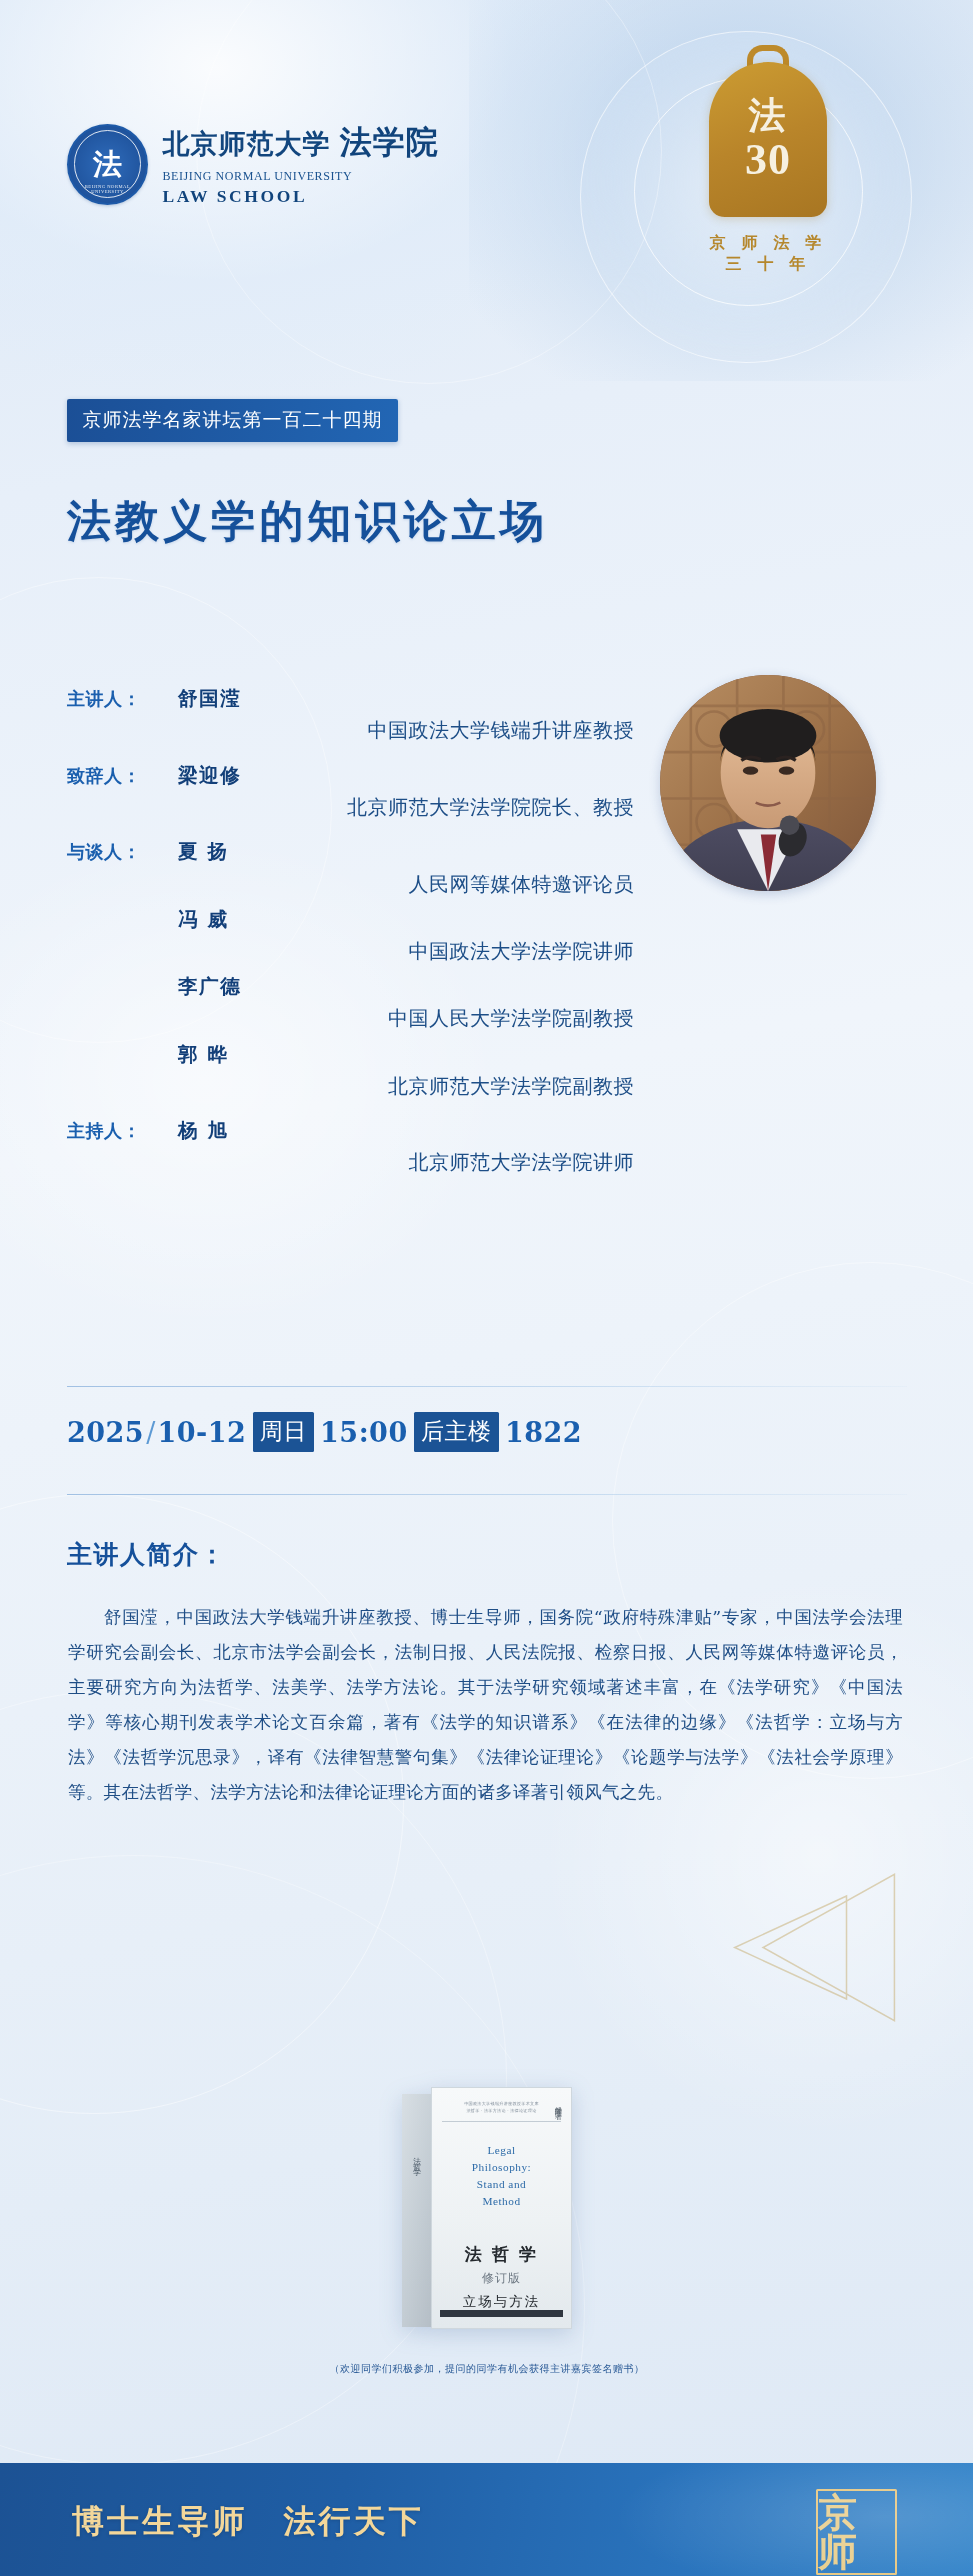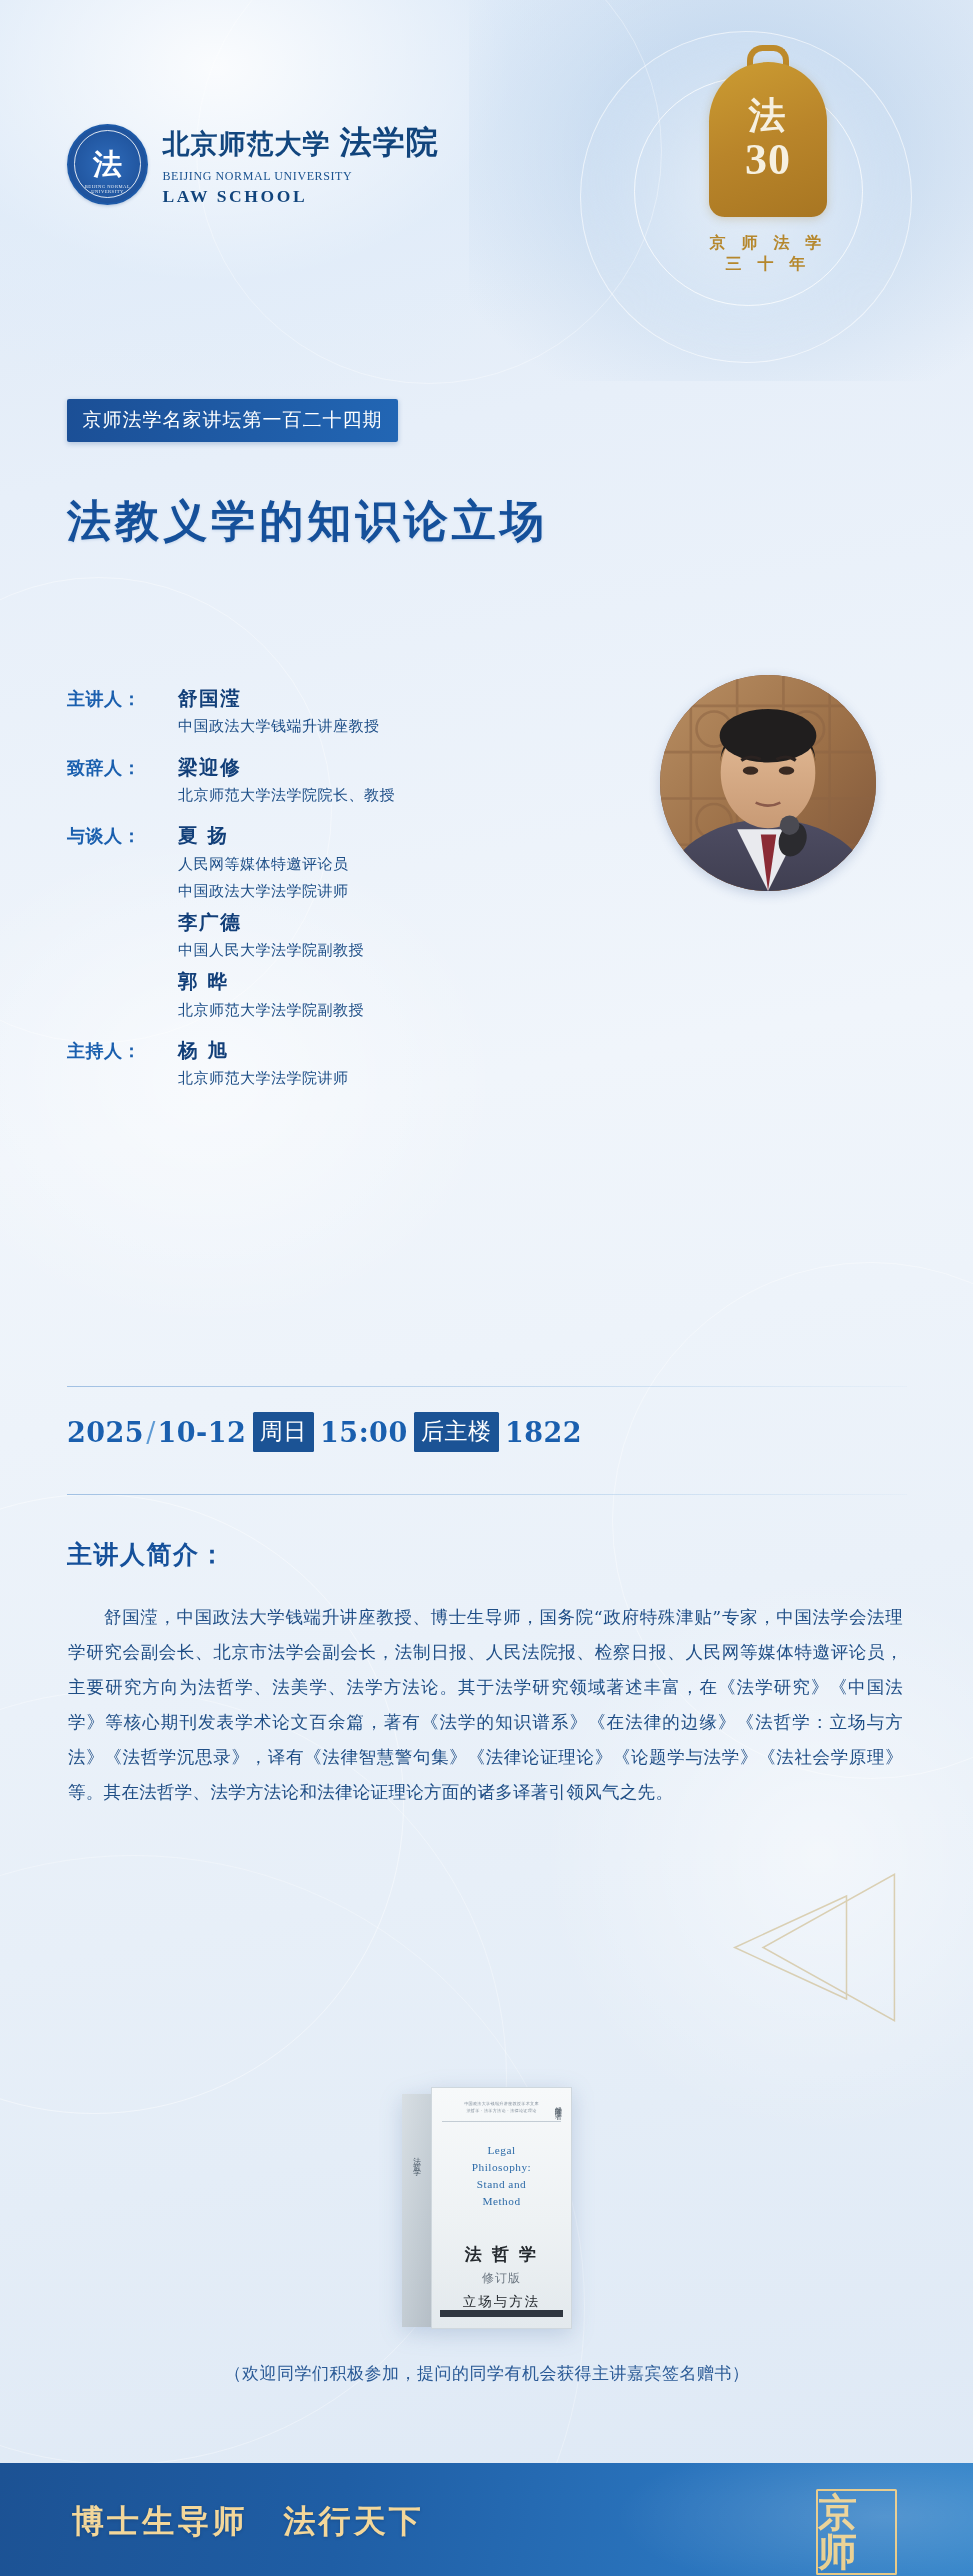--- a/index.html
+++ b/index.html
@@ -272,23 +272,24 @@
     color: #123f79;
     font-family: "DejaVu Serif", serif;
     font-size: 19.6px;
     font-weight: 700;
     letter-spacing: 1.5px;
     margin-bottom: 5.2px;
   }
   .person-title {
     color: #1d4e87;
     font-family: "DejaVu Serif", serif;
-    font-size: 15px;
+    font-size: 20px;
     letter-spacing: 0.5px;
     margin-bottom: 9.3px;
+    text-align: right;
   }
   .person-title:last-child { margin-bottom: 0; }
   .person-sub { margin-bottom: 8.2px; }
   .person-sub:last-child { margin-bottom: 0; }
   
   .portrait {
     position: absolute;
     top: 675px; right: 98px;
     width: 216px; height: 216px;
     border-radius: 50%;
@@ -451,21 +452,21 @@
     height: 7.2px;
     background: #2f3640;
     margin: 0 8.2px;
   }
   .book-note {
     position: absolute;
     top: 2362px; left: 0; right: 0;
     text-align: center;
     color: #2a5a96;
     font-family: "DejaVu Serif", serif;
-    font-size: 17px;
+    font-size: 10px;
     letter-spacing: 0.5px;
   }
   
   .footer {
     position: absolute;
     left: 0; right: 0; bottom: 0;
     height: 134px;
     background: linear-gradient(100deg, #1c5294 0%, #1f5ea5 35%, #2a74bd 70%, #3183c9 100%);
   }
   .footer::after {
@@ -625,20 +626,21 @@
     </div>
 
     <div class="person-row">
       <div class="role-label">与谈人：</div>
       <div class="person-block">
         <div class="person-sub">
           <div class="person-name">夏 扬</div>
           <div class="person-title">人民网等媒体特邀评论员</div>
         </div>
         <div class="person-sub">
+          <div class="person-name">冯 威</div>
           <div class="person-title">中国政法大学法学院讲师</div>
         </div>
         <div class="person-sub">
           <div class="person-name">李广德</div>
           <div class="person-title">中国人民大学法学院副教授</div>
         </div>
         <div class="person-sub">
           <div class="person-name">郭 晔</div>
           <div class="person-title">北京师范大学法学院副教授</div>
         </div>

